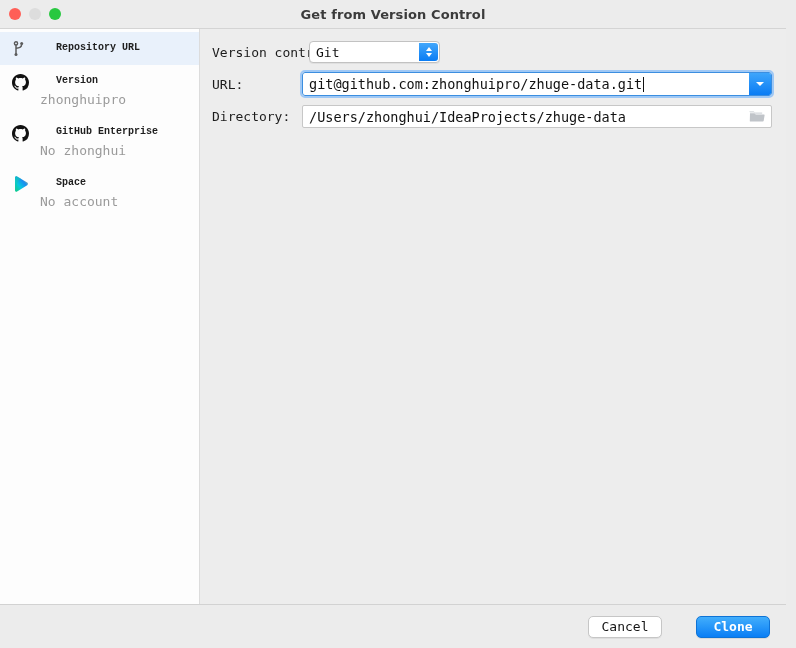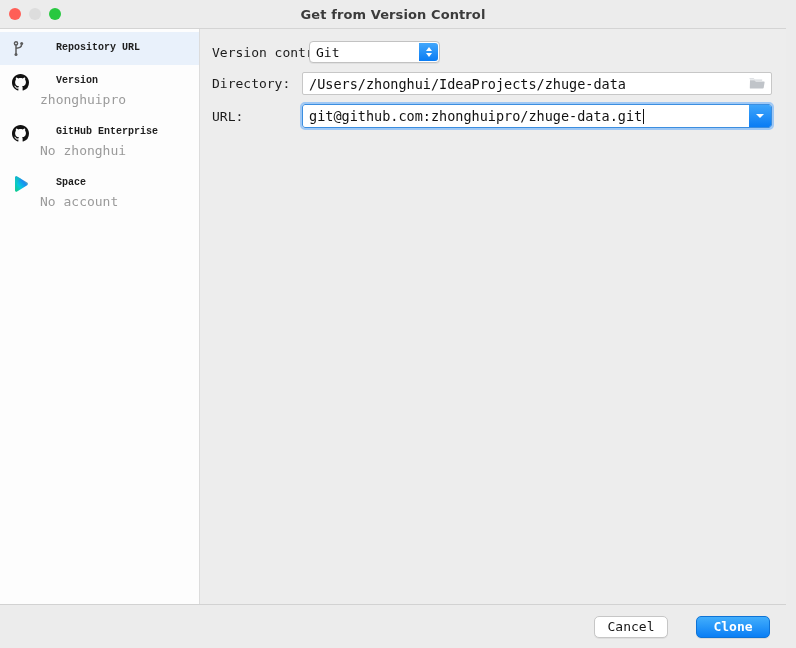--- a/index.html
+++ b/index.html
@@ -260,21 +260,21 @@
   
   .bottombar {
     height: 44px;
     min-height: 44px;
     background: #ececec;
     border-top: 1px solid #d2d2d2;
     display: flex;
     align-items: center;
     justify-content: flex-end;
     padding-right: 16px;
-    gap: 4px;
+    gap: 10px;
     box-sizing: border-box;
   }
   .btn {
     font-family: "DejaVu Sans Mono", "Liberation Mono", monospace;
     font-size: 13px;
     height: 22px;
     min-width: 74px;
     border-radius: 5px;
     display: flex;
     align-items: center;
@@ -387,43 +387,43 @@
         <div class="popup-button">
           <span class="popup-value">Git</span>
           <span class="popup-arrows">
             <span class="chev-up"></span>
             <span class="chev-dn"></span>
           </span>
         </div>
       </div>
 
       <div class="form-row">
+        <span class="form-label">URL:</span>
+        <div class="combo-wrap">
+          <span class="combo-value" placeholder="">git@github.com:zhonghuipro/zhuge-data.git</span>
+          <span class="caret"></span>
+          <span class="combo-arrow">
+            <span class="chev-dn"></span>
+          </span>
+        </div>
+      </div>
+
+      <div class="form-row">
         <span class="form-label">Directory:</span>
         <div class="dir-wrap">
           <span class="dir-value" placeholder="">/Users/zhonghui/IdeaProjects/zhuge-data</span>
           <span class="dir-browse">
             <svg width="16" height="13" viewBox="0 0 16 13" aria-hidden="true">
               <path fill="#c0c4c9" d="M1 3.2 h4.6 l1.1 1.3 H15 a0.6 0.6 0 0 1 .6 .7 l-0.9 5.6 a0.9 0.9 0 0 1 -.9 .8 H1.5 a0.7 0.7 0 0 1 -.7 -.8 L1 3.2 z"></path>
               <path fill="#d4d8dc" d="M0.3 1.3 h4.4 l1.1 1.3 h7.4 v1.1 H6.2 L5.1 2.4 H1.0 z"></path>
             </svg>
           </span>
         </div>
       </div>
 
-      <div class="form-row">
-        <span class="form-label">URL:</span>
-        <div class="combo-wrap">
-          <span class="combo-value" placeholder="">git@github.com:zhonghuipro/zhuge-data.git</span>
-          <span class="caret"></span>
-          <span class="combo-arrow">
-            <span class="chev-dn"></span>
-          </span>
-        </div>
-      </div>
-
     </div>
   </div>
 
   <div class="bottombar">
     <div class="btn secondary">Cancel</div>
     <div class="btn primary">Clone</div>
   </div>
 
 </div>
 

